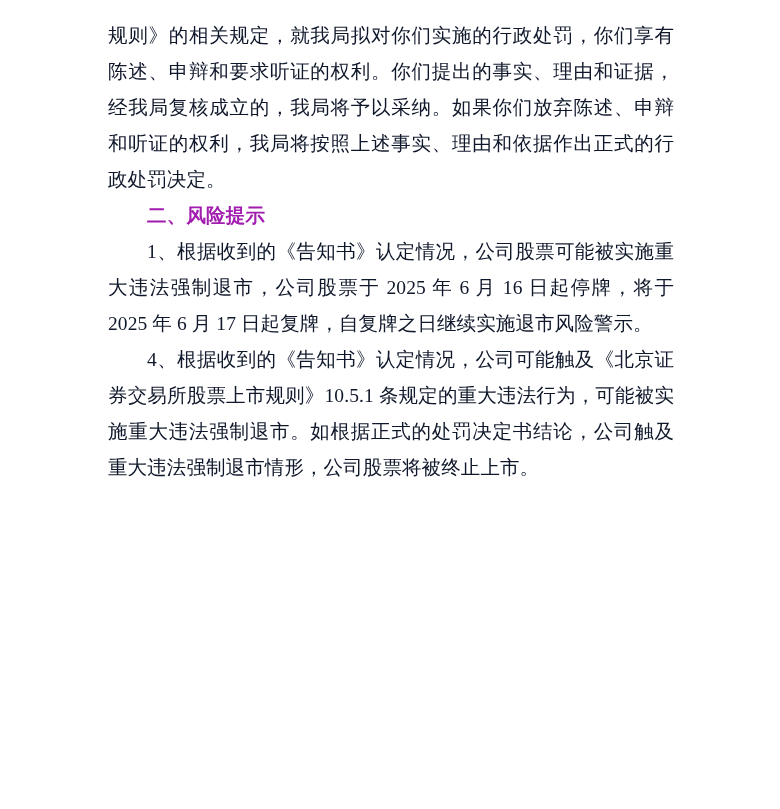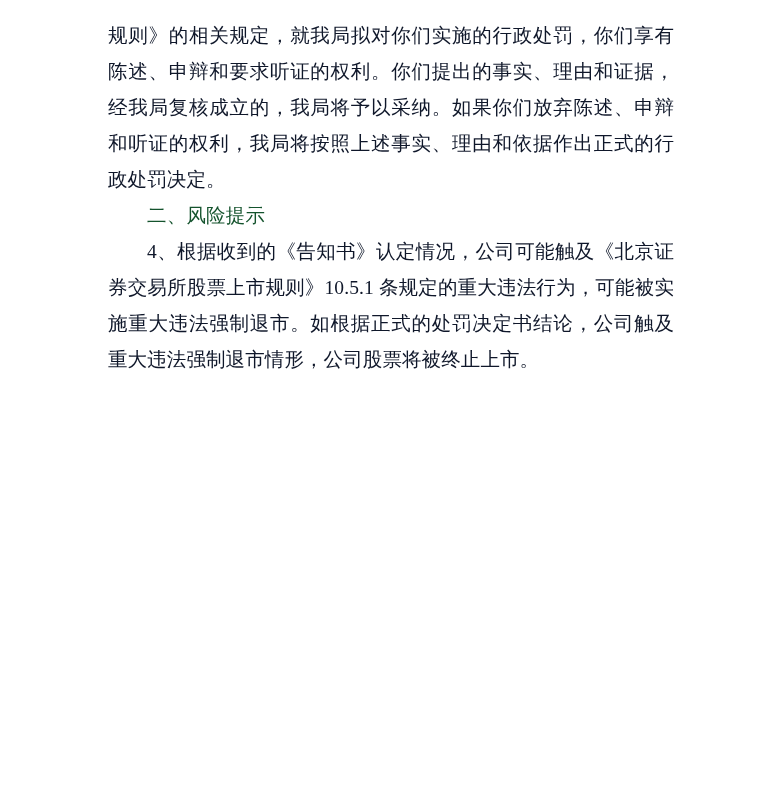--- a/index.html
+++ b/index.html
@@ -38,38 +38,39 @@
     color: #0f172a;
     text-indent: 0;
   }
   .para.indent {
     text-indent: 39px;
   }
   .heading {
     margin: 0;
     font-size: 19.5px;
     line-height: 36px;
-    font-weight: normal;
+    font-weight: bold;
     text-indent: 39px;
-    color: #14532d;
+    color: #a21caf;
     letter-spacing: 0.2px;
   }
   .spacer-sm { height: 36px; }
 </style>
 </head>
 <body>
 
 <div class="page">
   <div class="doc-body">
 
     <p class="para">规则》的相关规定，就我局拟对你们实施的行政处罚，你们享有陈述、申辩和要求听证的权利。你们提出的事实、理由和证据，经我局复核成立的，我局将予以采纳。如果你们放弃陈述、申辩和听证的权利，我局将按照上述事实、理由和依据作出正式的行政处罚决定。</p>
 
 
     <h2 class="heading">二、风险提示</h2>
 
+    <p class="para indent">1、根据收到的《告知书》认定情况，公司股票可能被实施重大违法强制退市，公司股票于 2025 年 6 月 16 日起停牌，将于 2025 年 6 月 17 日起复牌，自复牌之日继续实施退市风险警示。</p>
 
     <p class="para indent">4、根据收到的《告知书》认定情况，公司可能触及《北京证券交易所股票上市规则》10.5.1 条规定的重大违法行为，可能被实施重大违法强制退市。如根据正式的处罚决定书结论，公司触及重大违法强制退市情形，公司股票将被终止上市。</p>
 
 
     <div class="spacer-sm"></div>
 
 
   </div>
 </div>
 

